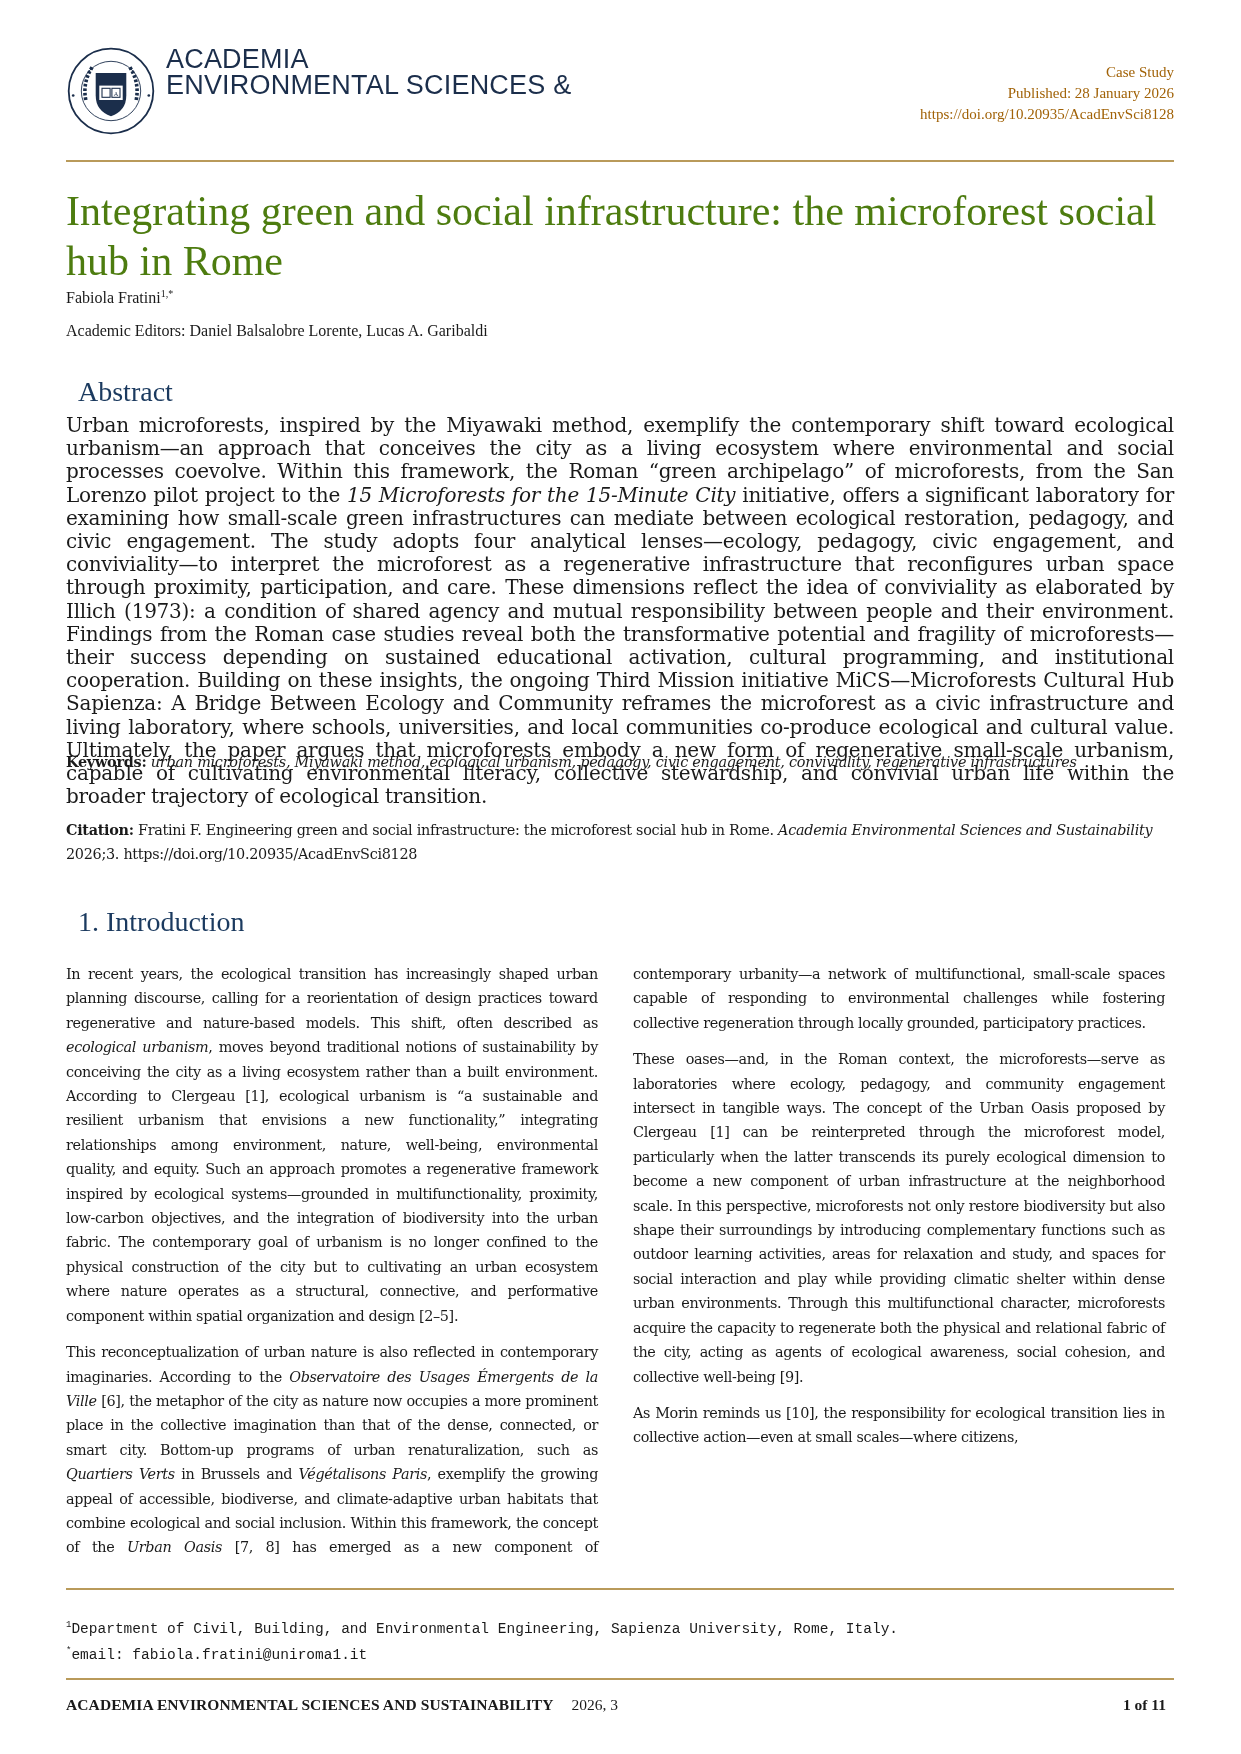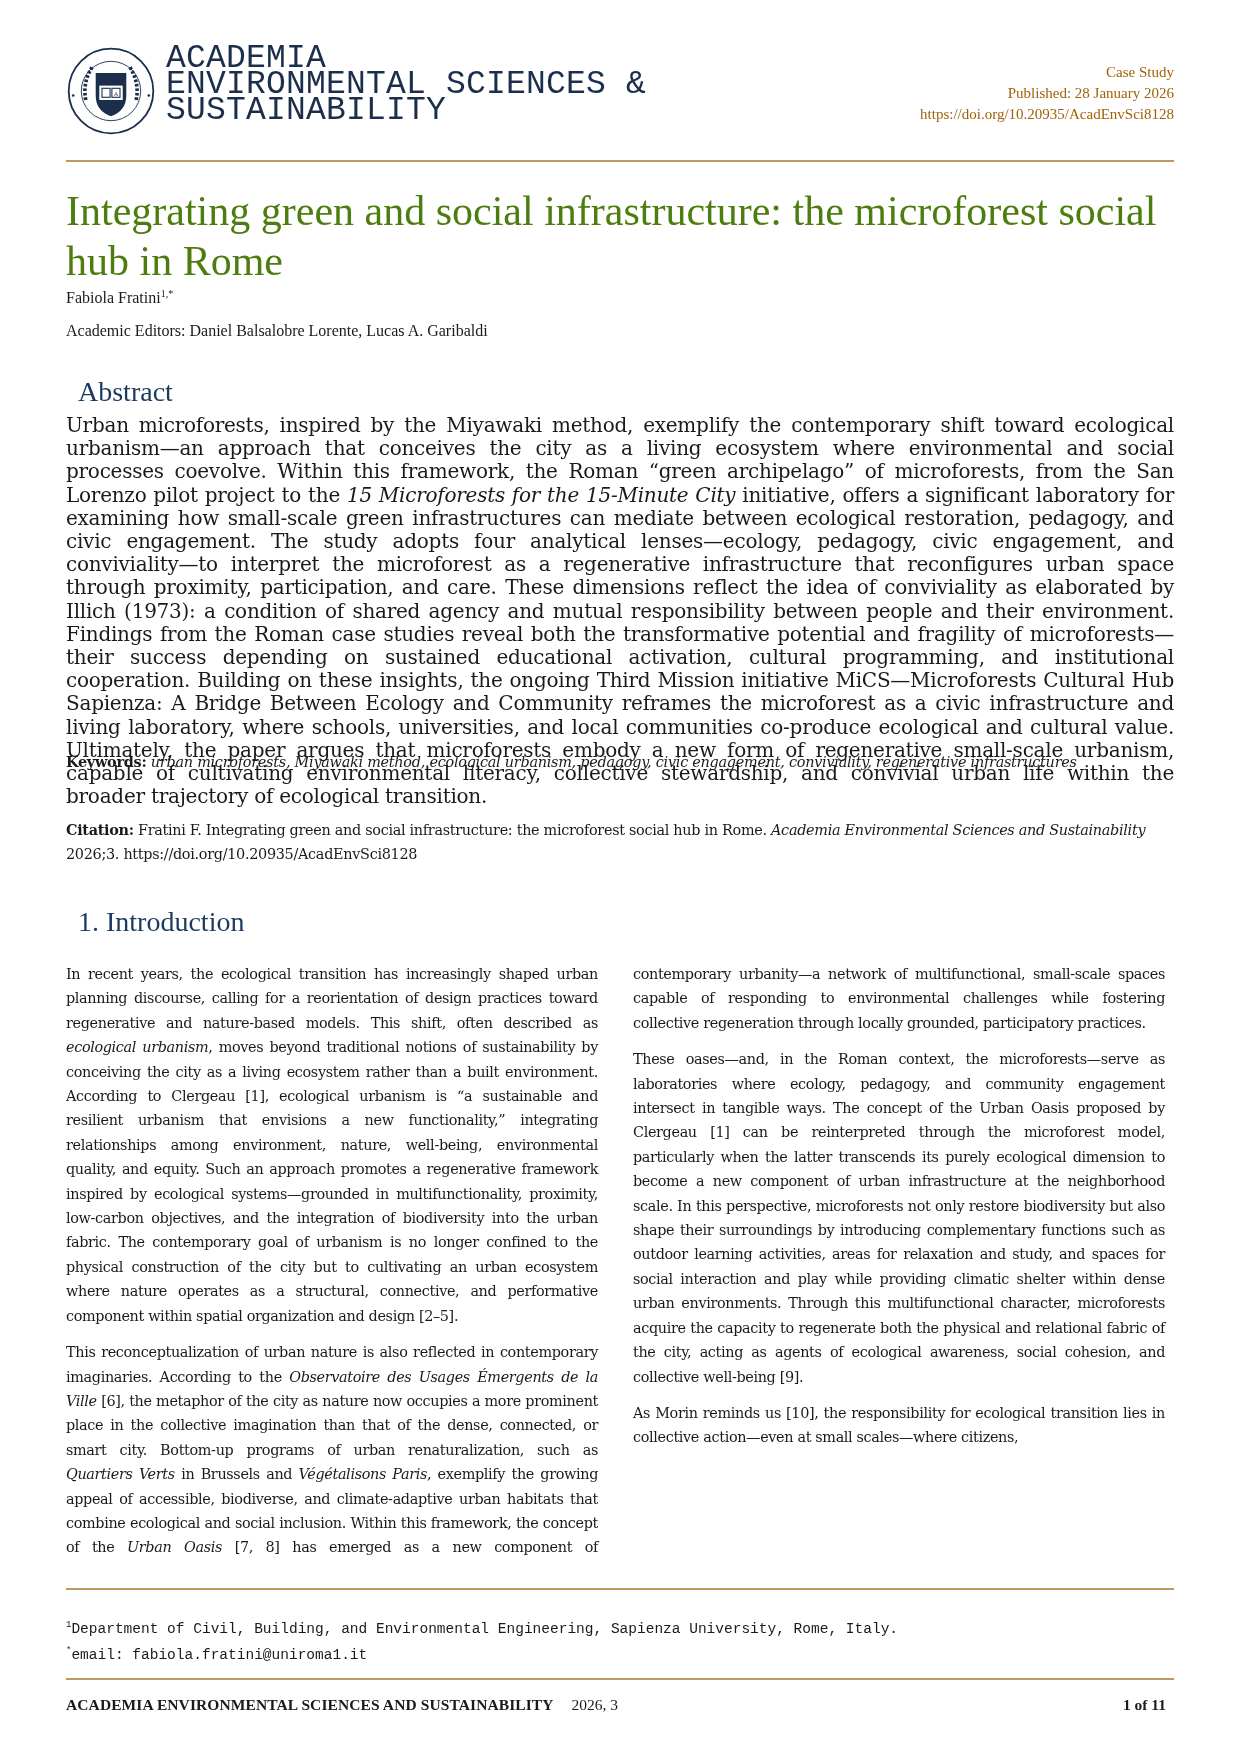--- a/index.html
+++ b/index.html
@@ -8,22 +8,22 @@
     font-family: "DejaVu Serif", "Liberation Serif", serif;
     color: #1a1a1a;
   }
   .page { position: absolute; left: 66px; top: 0; width: 1108px; }
 
   
   .header { position: absolute; top: 42px; left: 0; width: 1108px; height: 110px; }
   .logo { position: absolute; left: 0; top: 4px; width: 90px; height: 90px; }
   .journal-name {
     position: absolute; left: 100px; top: 4px;
-    font-family: Liberation Mono, monospace;
-    font-size: 33px; line-height: 26px; color: #1b2e4b; letter-spacing: 0.2px;
+    font-family: Liberation Sans, sans-serif;
+    font-size: 27px; line-height: 26px; color: #1b2e4b; letter-spacing: 0.2px;
   }
   .meta { position: absolute; right: 0; top: 20px; text-align: right;
     font-family: "Liberation Serif", serif; font-size: 15px; line-height: 21px; color: #a16207; }
   .rule { position: absolute; left: 0; width: 1108px; height: 2px; background: #b99a5a; }
 
   
   .title {
     position: absolute; top: 186px; left: 0; width: 1108px;
     font-family: "Liberation Serif", serif; font-size: 42px; line-height: 50px; color: #4d7c0f; margin: 0; font-weight: normal;
   }
@@ -86,21 +86,20 @@
       <rect x="37" y="44" width="26" height="16" fill="#fff"></rect>
       <rect x="40" y="47" width="9" height="10" fill="none" stroke="#1b2e4b" stroke-width="1.2"></rect>
       <rect x="51" y="47" width="9" height="10" fill="none" stroke="#1b2e4b" stroke-width="1.2"></rect>
       <text x="55.5" y="55.5" font-size="7" text-anchor="middle" fill="#1b2e4b" font-family="Liberation Serif, serif">A</text>
       <circle cx="8" cy="55" r="1.5" fill="#1b2e4b"></circle>
         <circle cx="92" cy="55" r="1.5" fill="#1b2e4b"></circle>
     </svg>
     <div class="journal-name">
       <div>ACADEMIA</div>
       <div>ENVIRONMENTAL SCIENCES &amp;</div>
-      <div>SUSTAINABILITY</div>
     </div>
     <div class="meta">
       <div>Case Study</div>
       <div>Published: 28 January 2026</div>
       <div>https://doi.org/10.20935/AcadEnvSci8128</div>
     </div>
   </div>
   <div class="rule" style="top:160px;"></div>
 
   <h1 class="title">Integrating green and social infrastructure: the microforest social hub in Rome</h1>
@@ -112,21 +111,21 @@
   <h2 class="section-head" style="top:364px;">Abstract</h2>
   <div class="abstract-text"><span>Urban microforests, inspired by the Miyawaki method, exemplify the contemporary shift toward ecological urbanism—an approach that conceives the city as a living ecosystem where environmental and social processes coevolve. Within this framework, the Roman “green archipelago” of microforests, from the San Lorenzo pilot project to the </span><em>15 Microforests for the 15-Minute City</em><span> initiative, offers a significant laboratory for examining how small-scale green infrastructures can mediate between ecological restoration, pedagogy, and civic engagement. The study adopts four analytical lenses—ecology, pedagogy, civic engagement, and conviviality—to interpret the microforest as a regenerative infrastructure that reconfigures urban space through proximity, participation, and care. These dimensions reflect the idea of conviviality as elaborated by Illich (1973): a condition of shared agency and mutual responsibility between people and their environment. Findings from the Roman case studies reveal both the transformative potential and fragility of microforests—their success depending on sustained educational activation, cultural programming, and institutional cooperation. Building on these insights, the ongoing Third Mission initiative MiCS—Microforests Cultural Hub Sapienza: A Bridge Between Ecology and Community reframes the microforest as a civic infrastructure and living laboratory, where schools, universities, and local communities co-produce ecological and cultural value. Ultimately, the paper argues that microforests embody a new form of regenerative small-scale urbanism, capable of cultivating environmental literacy, collective stewardship, and convivial urban life within the broader trajectory of ecological transition.</span></div>
 
   <div class="keywords">
     <span class="kw-label">Keywords:</span>
     <em>urban microforests, Miyawaki method, ecological urbanism, pedagogy, civic engagement, conviviality, regenerative infrastructures</em>
   </div>
 
   <div class="citation">
     <span class="cite-label">Citation:</span>
-    <span>Fratini F. Integrating green and social infrastructure: the microforest social hub in Rome. </span><em>Academia Environmental Sciences and Sustainability</em><span> 2026;3. https://doi.org/10.20935/AcadEnvSci8128</span>
+    <span>Fratini F. Engineering green and social infrastructure: the microforest social hub in Rome. </span><em>Academia Environmental Sciences and Sustainability</em><span> 2026;3. https://doi.org/10.20935/AcadEnvSci8128</span>
   </div>
 
   <h2 class="section-head" style="top:894px;">1. Introduction</h2>
 
   <div class="col col-left">
     <p><span>In recent years, the ecological transition has increasingly shaped urban planning discourse, calling for a reorientation of design practices toward regenerative and nature-based models. This shift, often described as </span><em>ecological urbanism</em><span>, moves beyond traditional notions of sustainability by conceiving the city as a living ecosystem rather than a built environment. According to Clergeau [1], ecological urbanism is “a sustainable and resilient urbanism that envisions a new functionality,” integrating relationships among environment, nature, well-being, environmental quality, and equity. Such an approach promotes a regenerative framework inspired by ecological systems—grounded in multifunctionality, proximity, low-carbon objectives, and the integration of biodiversity into the urban fabric. The contemporary goal of urbanism is no longer confined to the physical construction of the city but to cultivating an urban ecosystem where nature operates as a structural, connective, and performative component within spatial organization and design [2–5].</span></p>
 
   <p style="text-align-last: justify;"><span>This reconceptualization of urban nature is also reflected in contemporary imaginaries. According to the </span><em>Observatoire des Usages Émergents de la Ville</em><span> [6], the metaphor of the city as nature now occupies a more prominent place in the collective imagination than that of the dense, connected, or smart city. Bottom-up programs of urban renaturalization, such as </span><em>Quartiers Verts</em><span> in Brussels and </span><em>Végétalisons Paris</em><span>, exemplify the growing appeal of accessible, biodiverse, and climate-adaptive urban habitats that combine ecological and social inclusion. Within this framework, the concept of the </span><em>Urban Oasis</em><span> [7, 8] has emerged as a new component of</span></p>
     </div>
   <div class="col col-right">

